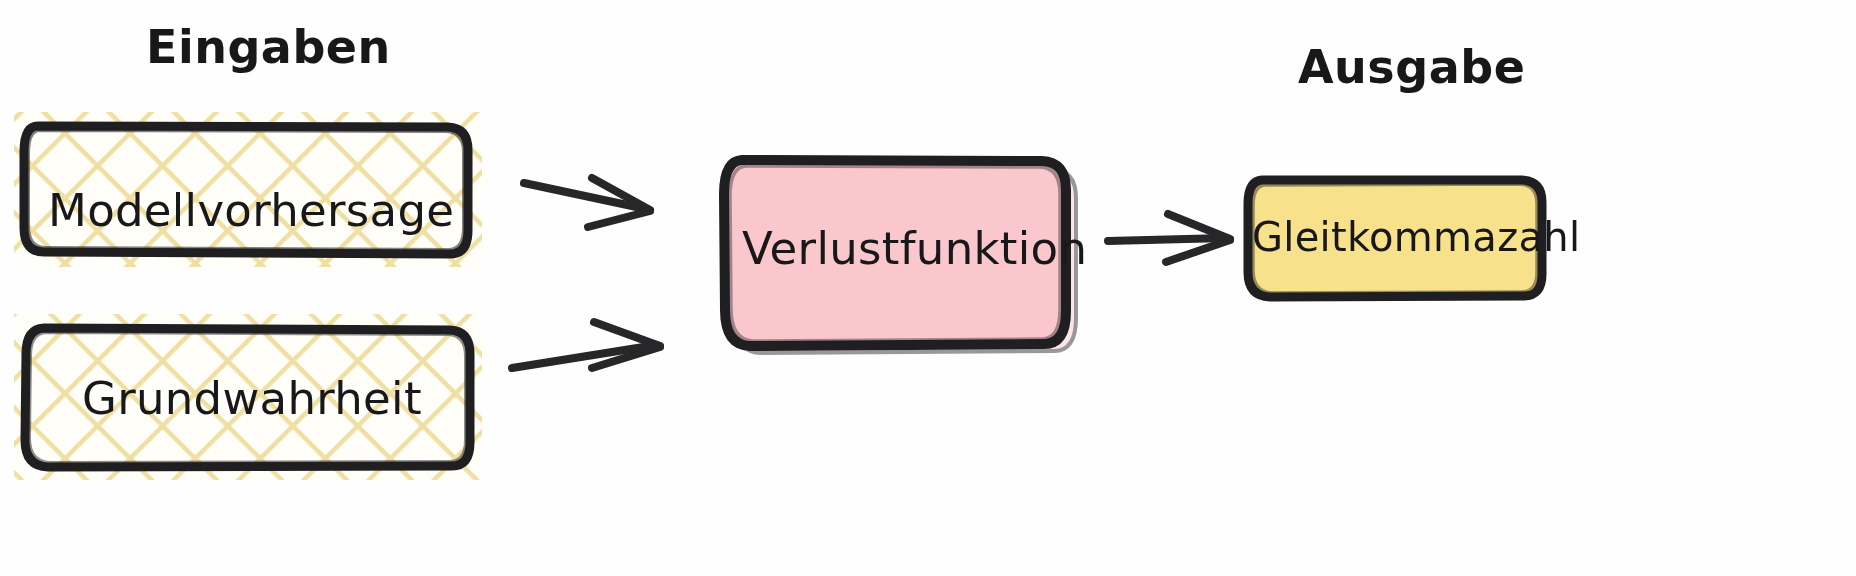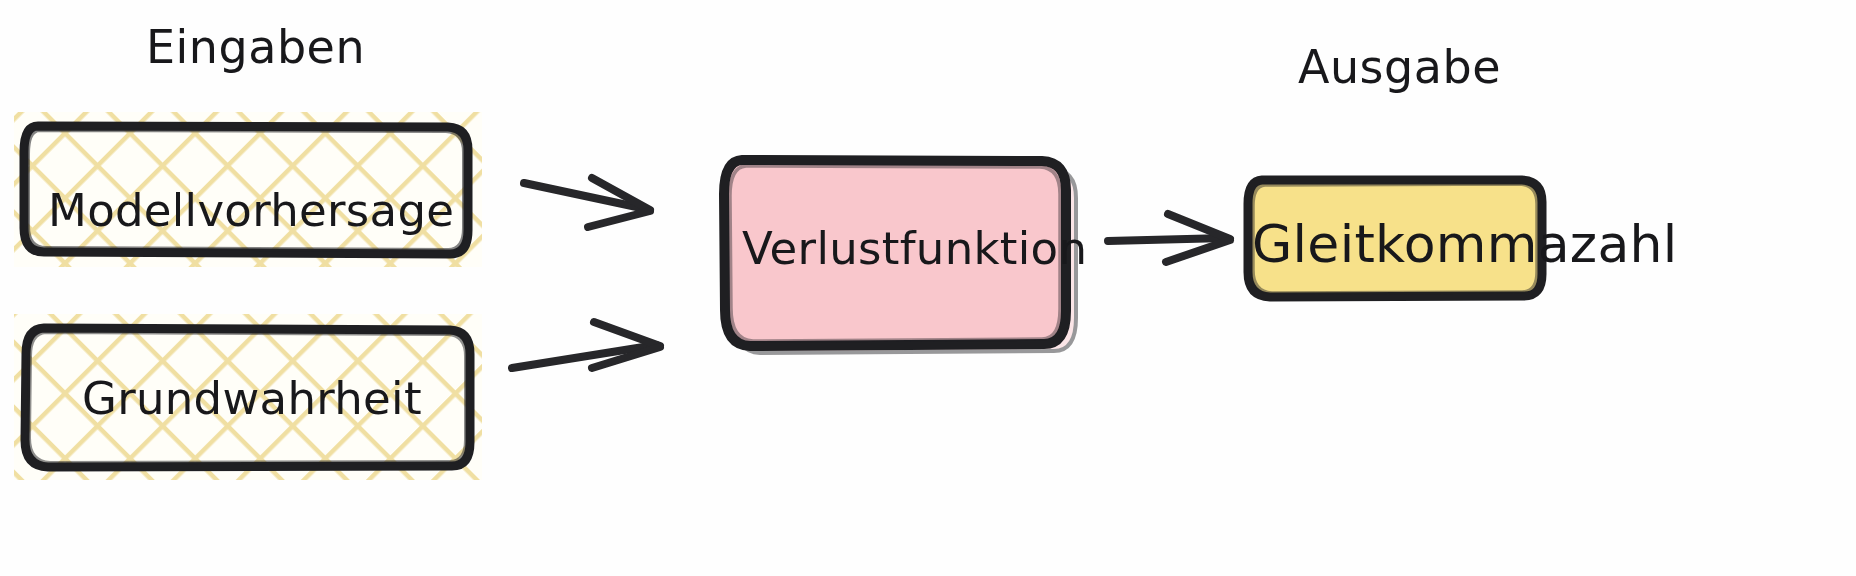--- a/index.html
+++ b/index.html
@@ -10,21 +10,21 @@
     overflow:hidden;
   }
   #stage{position:relative;width:1856px;height:576px;}
   #sketch{position:absolute;left:0;top:0;width:1856px;height:576px;}
   .lbl{
     position:absolute;
     color:#18181b;
     white-space:nowrap;
     pointer-events:none;
   }
-  .hdr{font-size:46px;letter-spacing:.5px;}
+  .hdr{font-size:46px;letter-spacing:.5px;font-weight:bold;}
   .nodetext{font-size:45px;letter-spacing:.3px;}
 </style>
 </head>
 <body>
 
 <div id="stage">
 
   <svg id="sketch" viewBox="0 0 1856 576" xmlns="http://www.w3.org/2000/svg">
     <defs>
       <pattern id="xhatch" width="46" height="46" patternUnits="userSpaceOnUse" patternTransform="rotate(45 0 0)">
@@ -97,15 +97,15 @@
   <div class="lbl hdr" style="left:146px;top:20px;">Eingaben</div>
 
   <div class="lbl hdr" style="left:1298px;top:40px;">Ausgabe</div>
 
   <div class="lbl nodetext" style="left:48px;top:168px;margin-top:16px;">Modellvorhersage</div>
 
   <div class="lbl nodetext" style="left:742px;top:222px;">Verlustfunktion</div>
 
   <div class="lbl nodetext" style="left:82px;top:372px;">Grundwahrheit</div>
 
-  <div class="lbl nodetext" style="left:1252px;top:214px;font-size:52px;">Gleitkommazahl</div>
+  <div class="lbl nodetext" style="left:1252px;top:214px;font-size:40px;">Gleitkommazahl</div>
 
 </div>
 
 </body></html>

